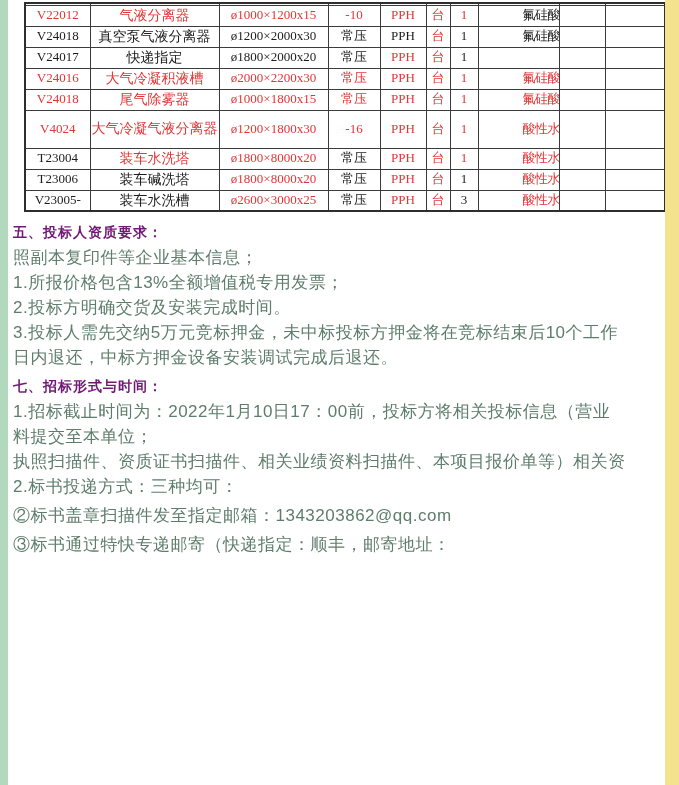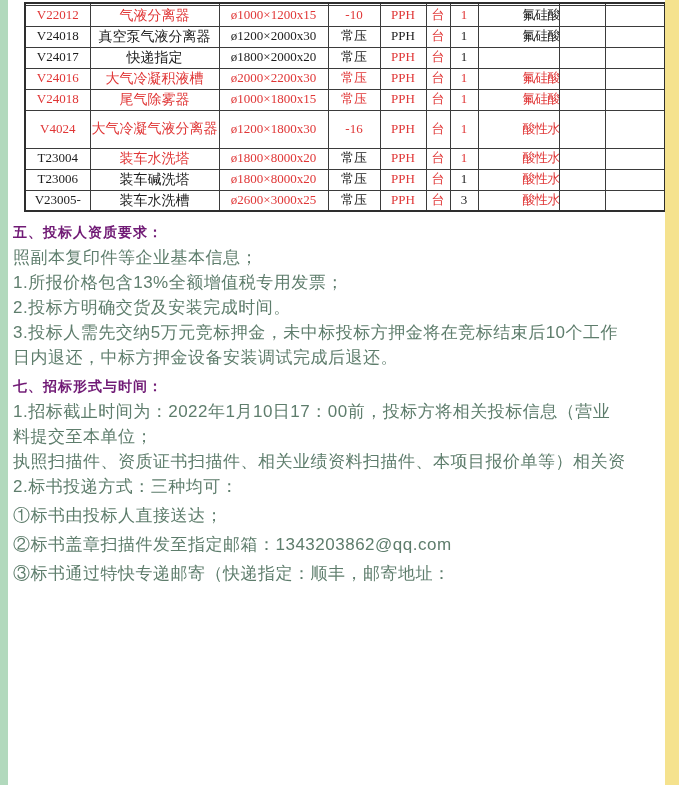--- a/index.html
+++ b/index.html
@@ -206,17 +206,16 @@
       <div class="line">照副本复印件等企业基本信息；</div>
       <div class="line">1.所报价格包含13%全额增值税专用发票；</div>
       <div class="line">2.投标方明确交货及安装完成时间。</div>
       <div class="line">3.投标人需先交纳5万元竞标押金，未中标投标方押金将在竞标结束后10个工作</div>
       <div class="line">日内退还，中标方押金设备安装调试完成后退还。</div>
       <div class="line bold gap">七、招标形式与时间：</div>
       <div class="line">1.招标截止时间为：2022年1月10日17：00前，投标方将相关投标信息（营业</div>
       <div class="line">料提交至本单位；</div>
       <div class="line">执照扫描件、资质证书扫描件、相关业绩资料扫描件、本项目报价单等）相关资</div>
       <div class="line">2.标书投递方式：三种均可：</div>
-      <div class="line gap">①标书由投标人直接送达；</div>
       <div class="line gap">②标书盖章扫描件发至指定邮箱：1343203862@qq.com</div>
       <div class="line gap">③标书通过特快专递邮寄（快递指定：顺丰，邮寄地址：</div>
     </div>
 </div>
 
 </body></html>

